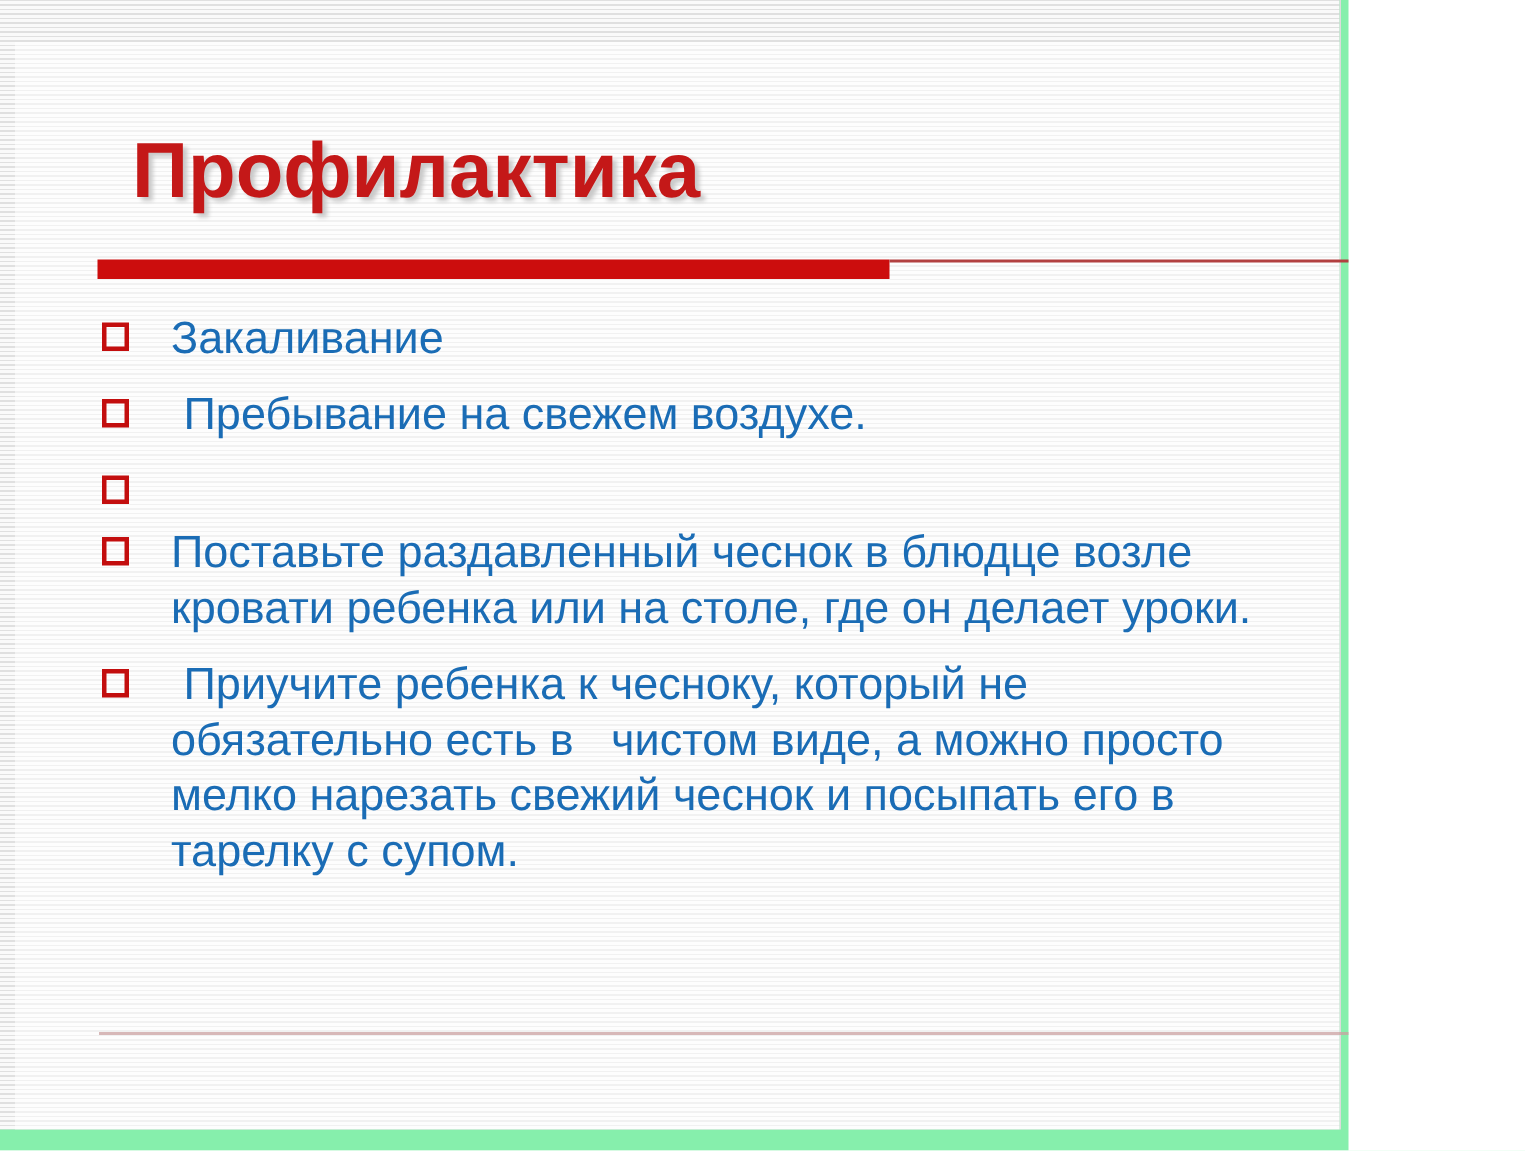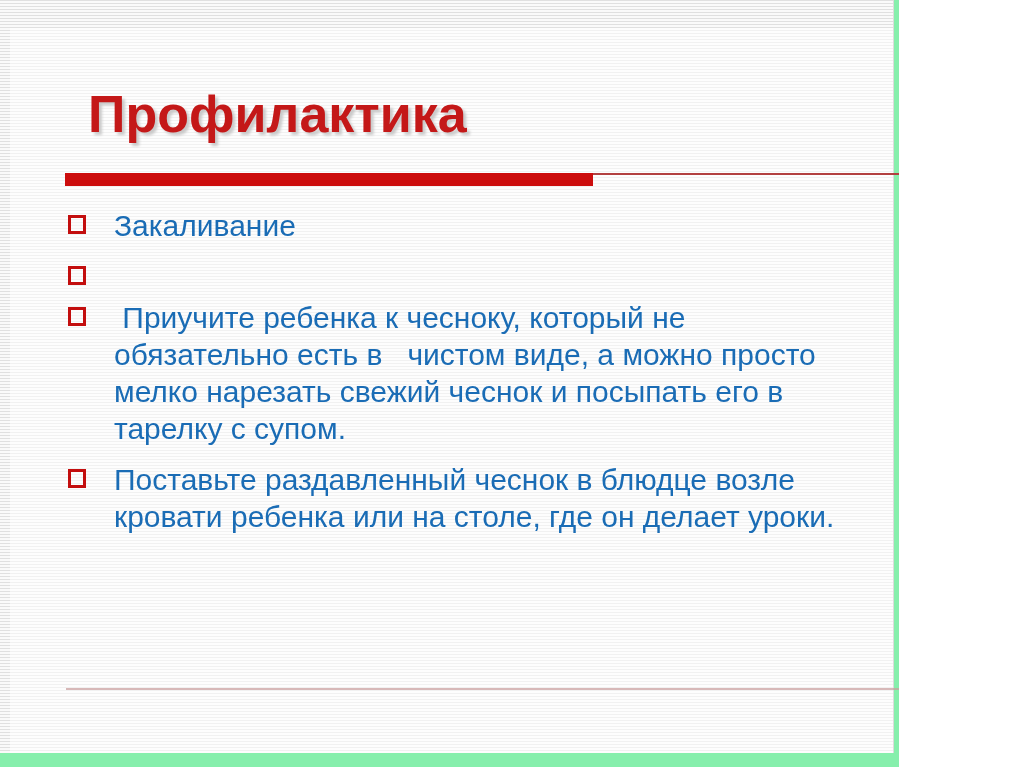--- a/index.html
+++ b/index.html
@@ -96,29 +96,33 @@
   <div class="accent-bar"></div>
   <div class="accent-line"></div>
 
   <ul class="bullet-list">
     <li>
       <span class="square-bullet"></span>
       <span class="bullet-text">Закаливание</span>
     </li>
     <li>
       <span class="square-bullet"></span>
+      <span class="bullet-text"> Пребывание на свежем воздухе.</span>
+    </li>
+    <li>
+      <span class="square-bullet"></span>
+    </li>
+    <li>
+      <span class="square-bullet"></span>
+      <span class="bullet-text">Поставьте раздавленный чеснок в блюдце возле
+кровати ребенка или на столе, где он делает уроки.</span>
     </li>
     <li>
       <span class="square-bullet"></span>
       <span class="bullet-text"> Приучите ребенка к чесноку, который не
 обязательно есть в   чистом виде, а можно просто
 мелко нарезать свежий чеснок и посыпать его в
 тарелку с супом.</span>
     </li>
-    <li>
-      <span class="square-bullet"></span>
-      <span class="bullet-text">Поставьте раздавленный чеснок в блюдце возле
-кровати ребенка или на столе, где он делает уроки.</span>
-    </li>
   </ul>
 
   <div class="faint-bottom-line"></div>
 </div>
 
 </body></html>

